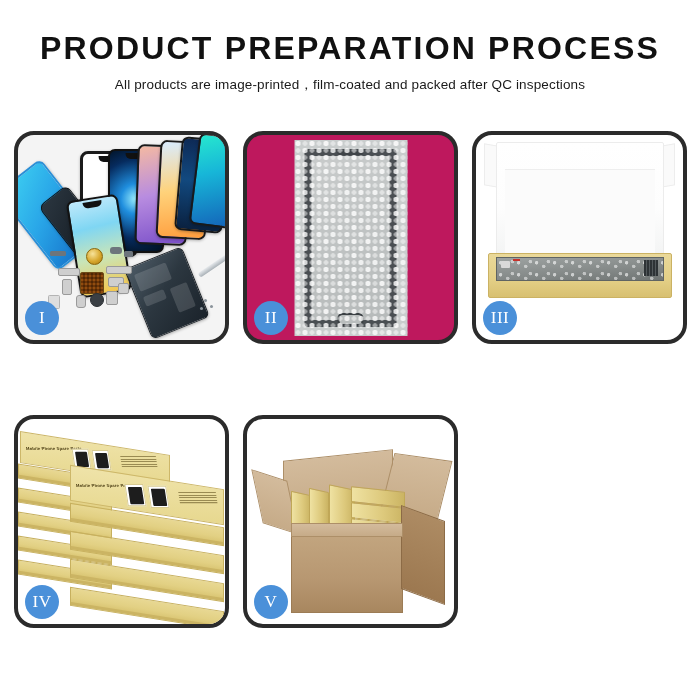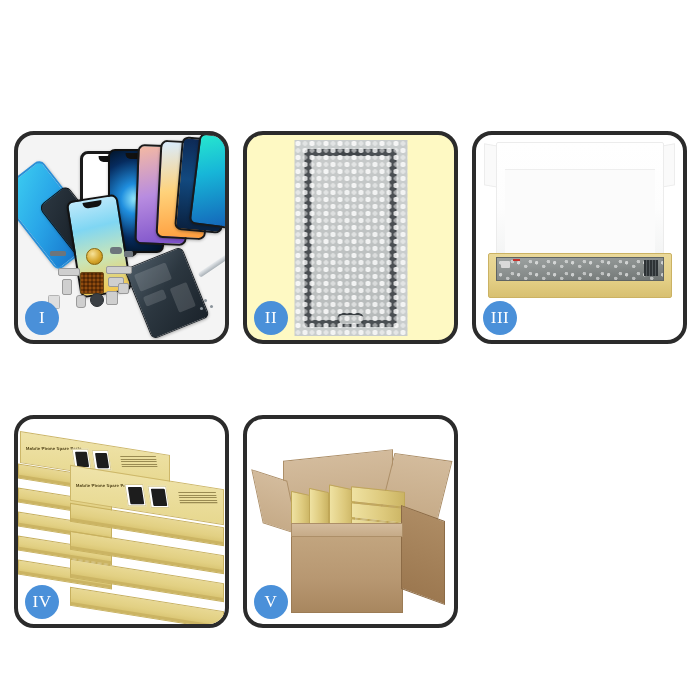--- a/index.html
+++ b/index.html
@@ -106,21 +106,21 @@
                 repeating-linear-gradient(0deg,#c08b3e 0 2px,#8e6222 2px 4px);
      background-blend-mode:multiply;border:1px solid #6d4a16;}
   .part{position:absolute;background:#6d757c;border-radius:1.5px;}
   .flex{position:absolute;background:#cfcfcf;border-radius:2px;border:1px solid #9a9a9a;}
   .tweezer{position:absolute;left:178px;top:128px;width:36px;height:5px;
      transform:rotate(-34deg);border-radius:3px;
      background:linear-gradient(180deg,#e6e9ec,#a8b0b6);}
   .screwdot{position:absolute;width:3px;height:3px;border-radius:50%;background:#8b949b;}
 
   
-  .p2{background:#fef9c3;}
+  .p2{background:#be185d;}
   .bubblewrap{
     position:absolute;left:50%;top:50%;transform:translate(-50%,-50%);
     width:113px;height:196px;
     background:#c9cdcd;
   }
   .screen-dark{
     position:absolute;left:50%;top:50%;transform:translate(-50%,-50%);
     width:92px;height:178px;
     background:linear-gradient(160deg,#c8cbcb,#b6baba);
     border:7px solid #4a4f53;border-radius:4px;box-sizing:border-box;
@@ -195,20 +195,24 @@
   
   .p6{background:#ffffff;}
   .tape{position:absolute;background:rgba(188,155,115,.85);}
   .tape-v{position:absolute;background:rgba(170,135,95,.9);}
 </style>
 </head>
 <body>
 
 <div class="page">
 
+  <div class="header">
+    <div class="title">PRODUCT PREPARATION PROCESS</div>
+    <div class="subtitle">All products are image-printed，film-coated and packed after QC inspections</div>
+  </div>
 
   <div class="grid">
 
     <div class="panel p1">
       <div class="stage">
         <div class="ph f1"></div>
         <div class="ph f1b"></div>
         <div class="ph g1">
             <span class="notch"></span>
           </div>

